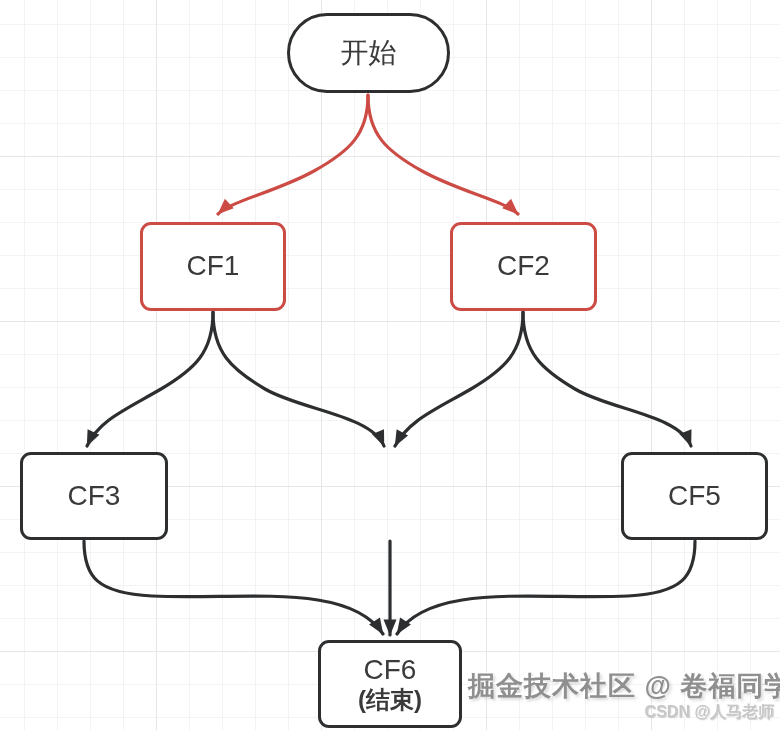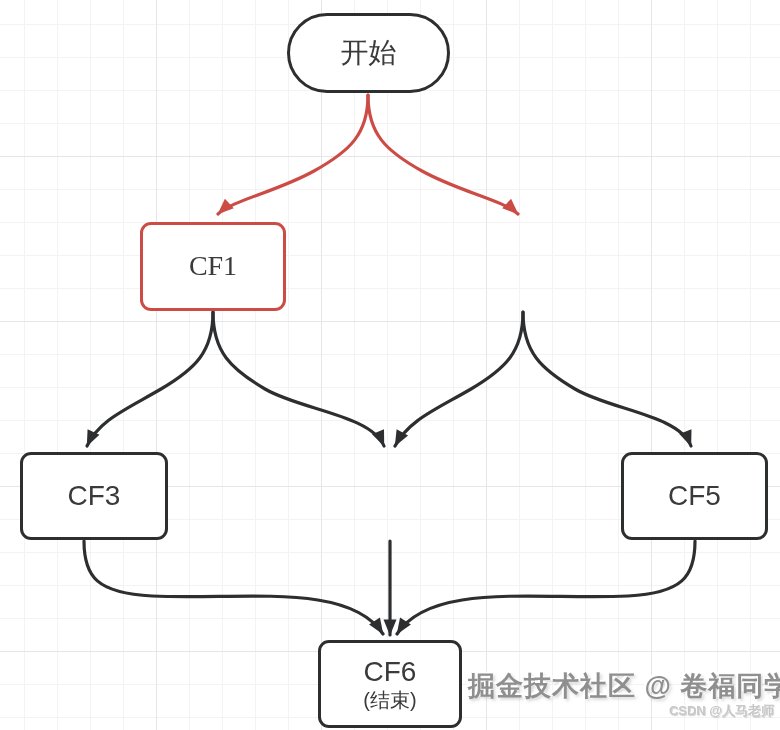--- a/index.html
+++ b/index.html
@@ -20,31 +20,31 @@
   }
   svg.edges{position:absolute;left:0;top:0;width:780px;height:730px;}
   .node{
     position:absolute;display:flex;flex-direction:column;
     align-items:center;justify-content:center;
     background:#ffffff;border:3px solid #2c2e30;border-radius:11px;
     color:#3a3a3a;font-size:28px;line-height:1.15;text-align:center;
     box-sizing:border-box;
   }
   .node.stadium{border-radius:40px;}
-  .node.red{border-color:#cd4b45;font-family:Liberation Serif, serif;}
-  .node .sub{font-size:20px;}
+  .node.red{border-color:#cd4b45;}
+  .node .sub{font-size:24px;font-weight:bold;}
   .wm-main{
     position:absolute;left:468px;top:668px;width:310px;
     font-size:27px;font-weight:700;letter-spacing:1px;color:#8f8f8f;
     text-shadow:-2px -2px 0 #ffffff,-1px -1px 0 #ffffff,2px 2px 3px rgba(90,90,90,0.25);
     white-space:nowrap;
   }
   .wm-sub{
     position:absolute;right:6px;top:702px;
-    font-size:13px;font-weight:700;color:#c7c7c7;
+    font-size:16px;font-weight:700;color:#c7c7c7;
     text-shadow:-1px -1px 0 #ffffff,1px 1px 1px rgba(120,120,120,0.35);
     white-space:nowrap;
   }
 </style>
 </head>
 <body>
 
 <div class="canvas">
 
   <svg class="edges" viewBox="0 0 780 730">
@@ -70,20 +70,23 @@
   </svg>
 
   <div class="node stadium" style="left:287px;top:13px;width:163px;height:80px;text-align:right;">
     <span>开始</span>
   </div>
 
   <div class="node red" style="left:140px;top:222px;width:146px;height:89px;">
     <span>CF1</span>
   </div>
 
+  <div class="node red" style="left:450px;top:222px;width:147px;height:89px;">
+    <span>CF2</span>
+  </div>
 
   <div class="node" style="left:20px;top:452px;width:148px;height:88px;">
     <span>CF3</span>
   </div>
 
 
   <div class="node" style="left:621px;top:452px;width:147px;height:88px;text-align:center;">
     <span>CF5</span>
   </div>
 

